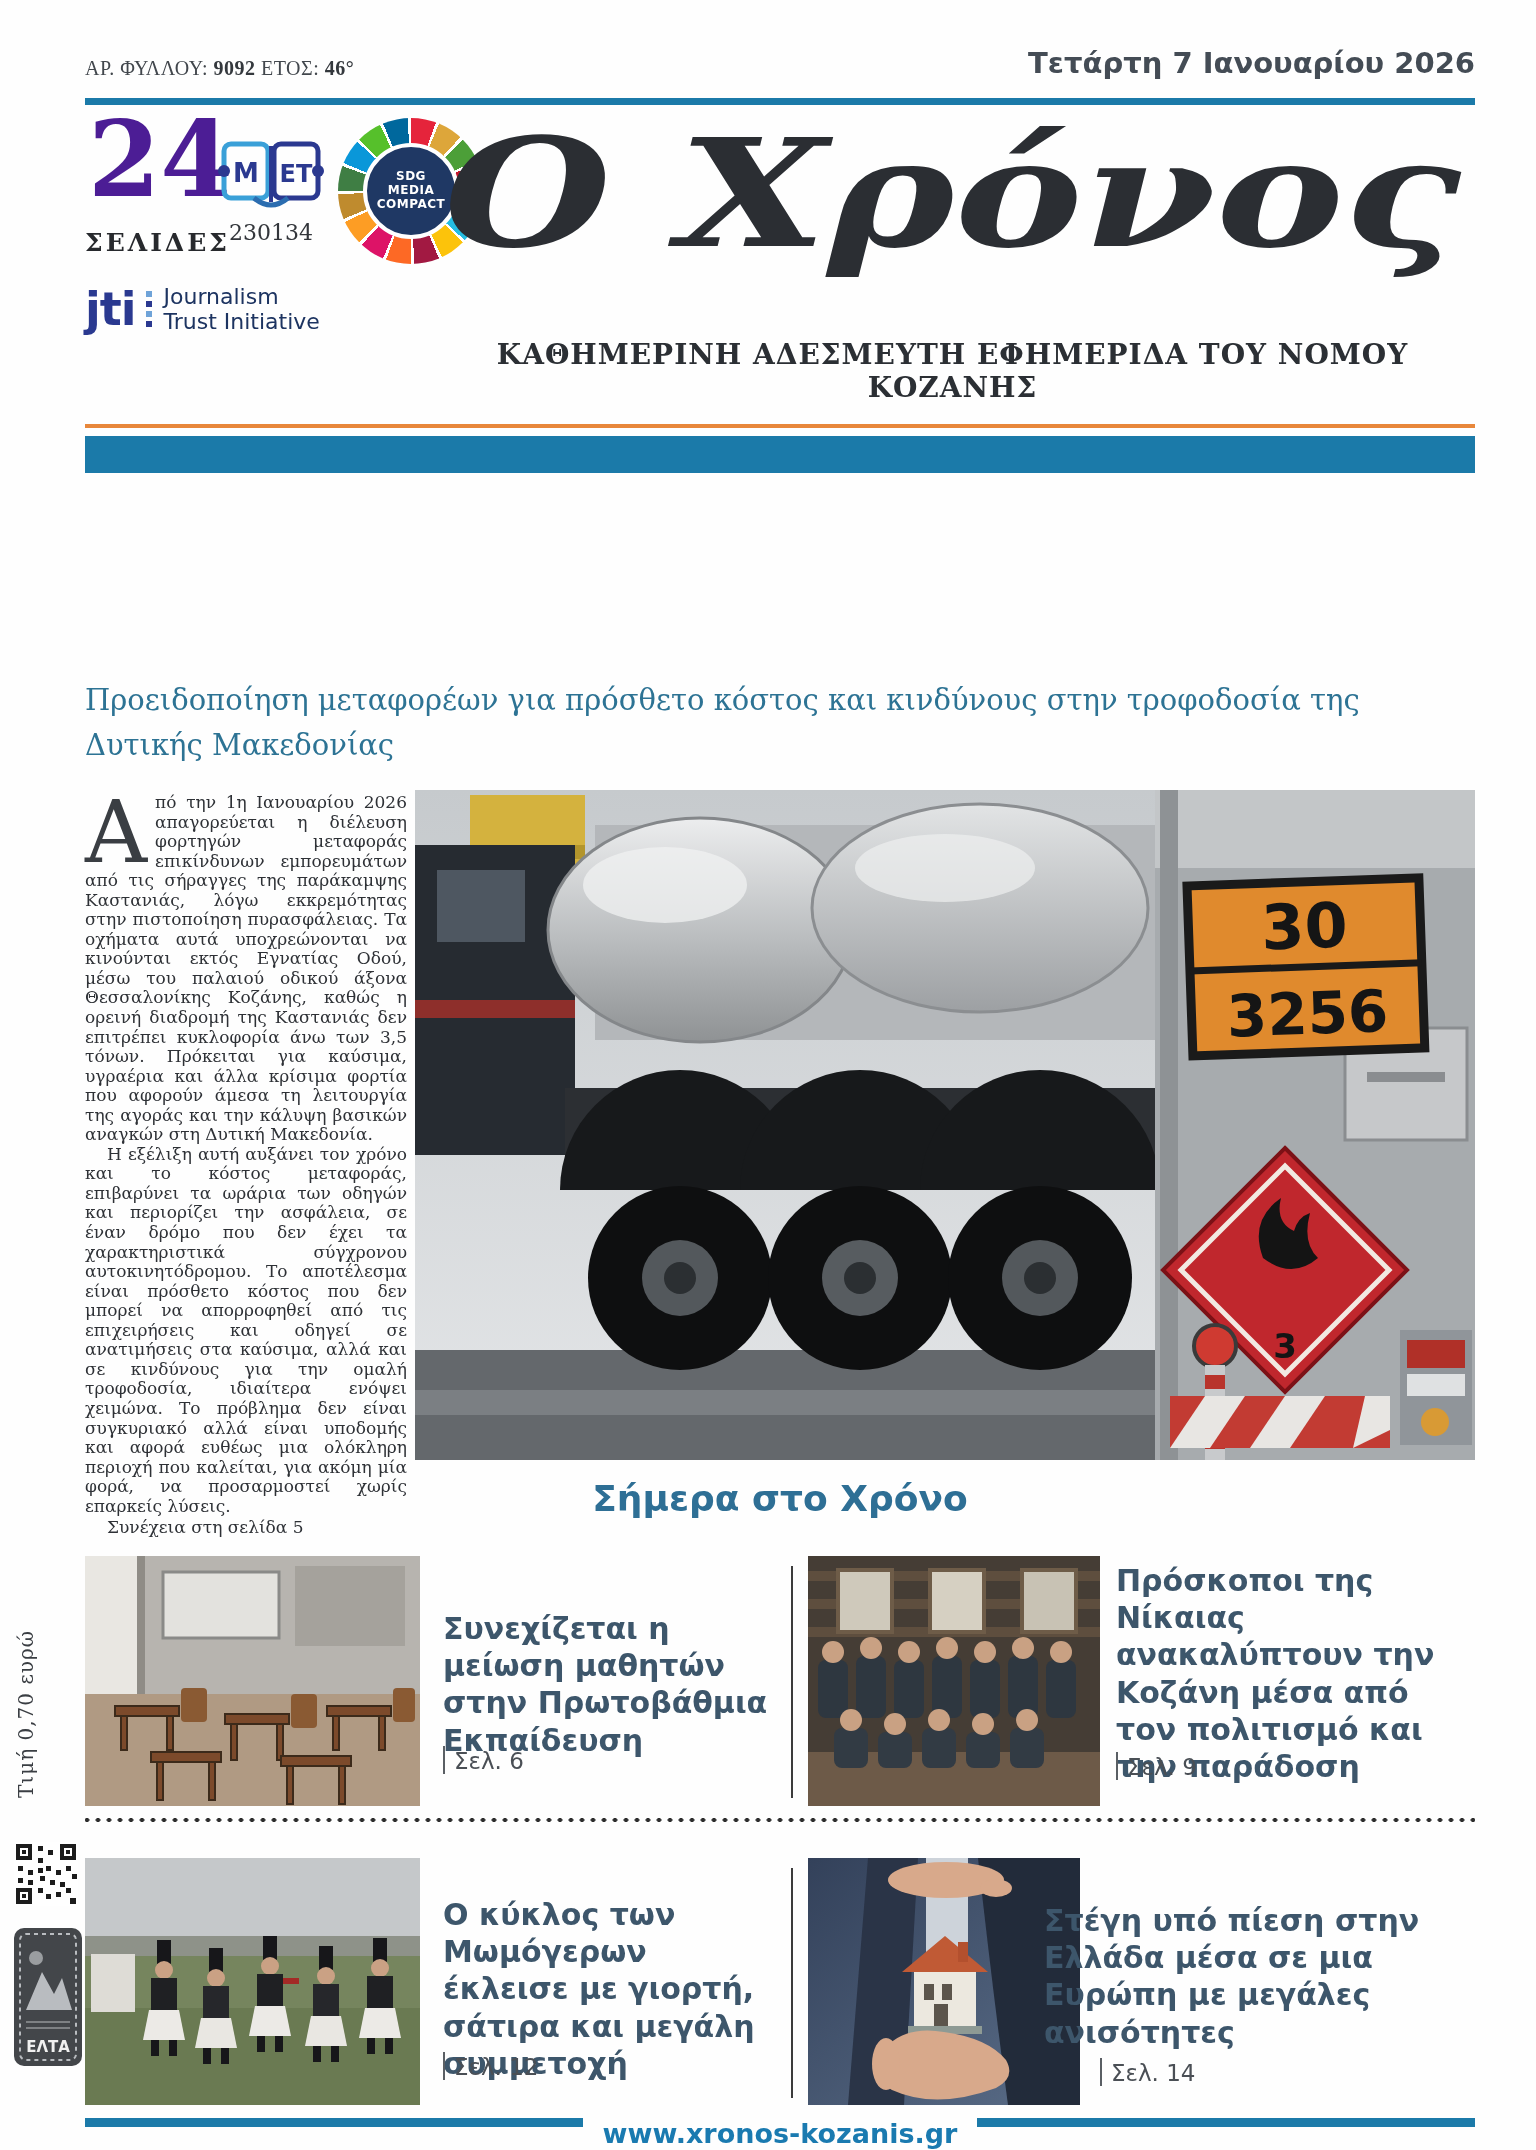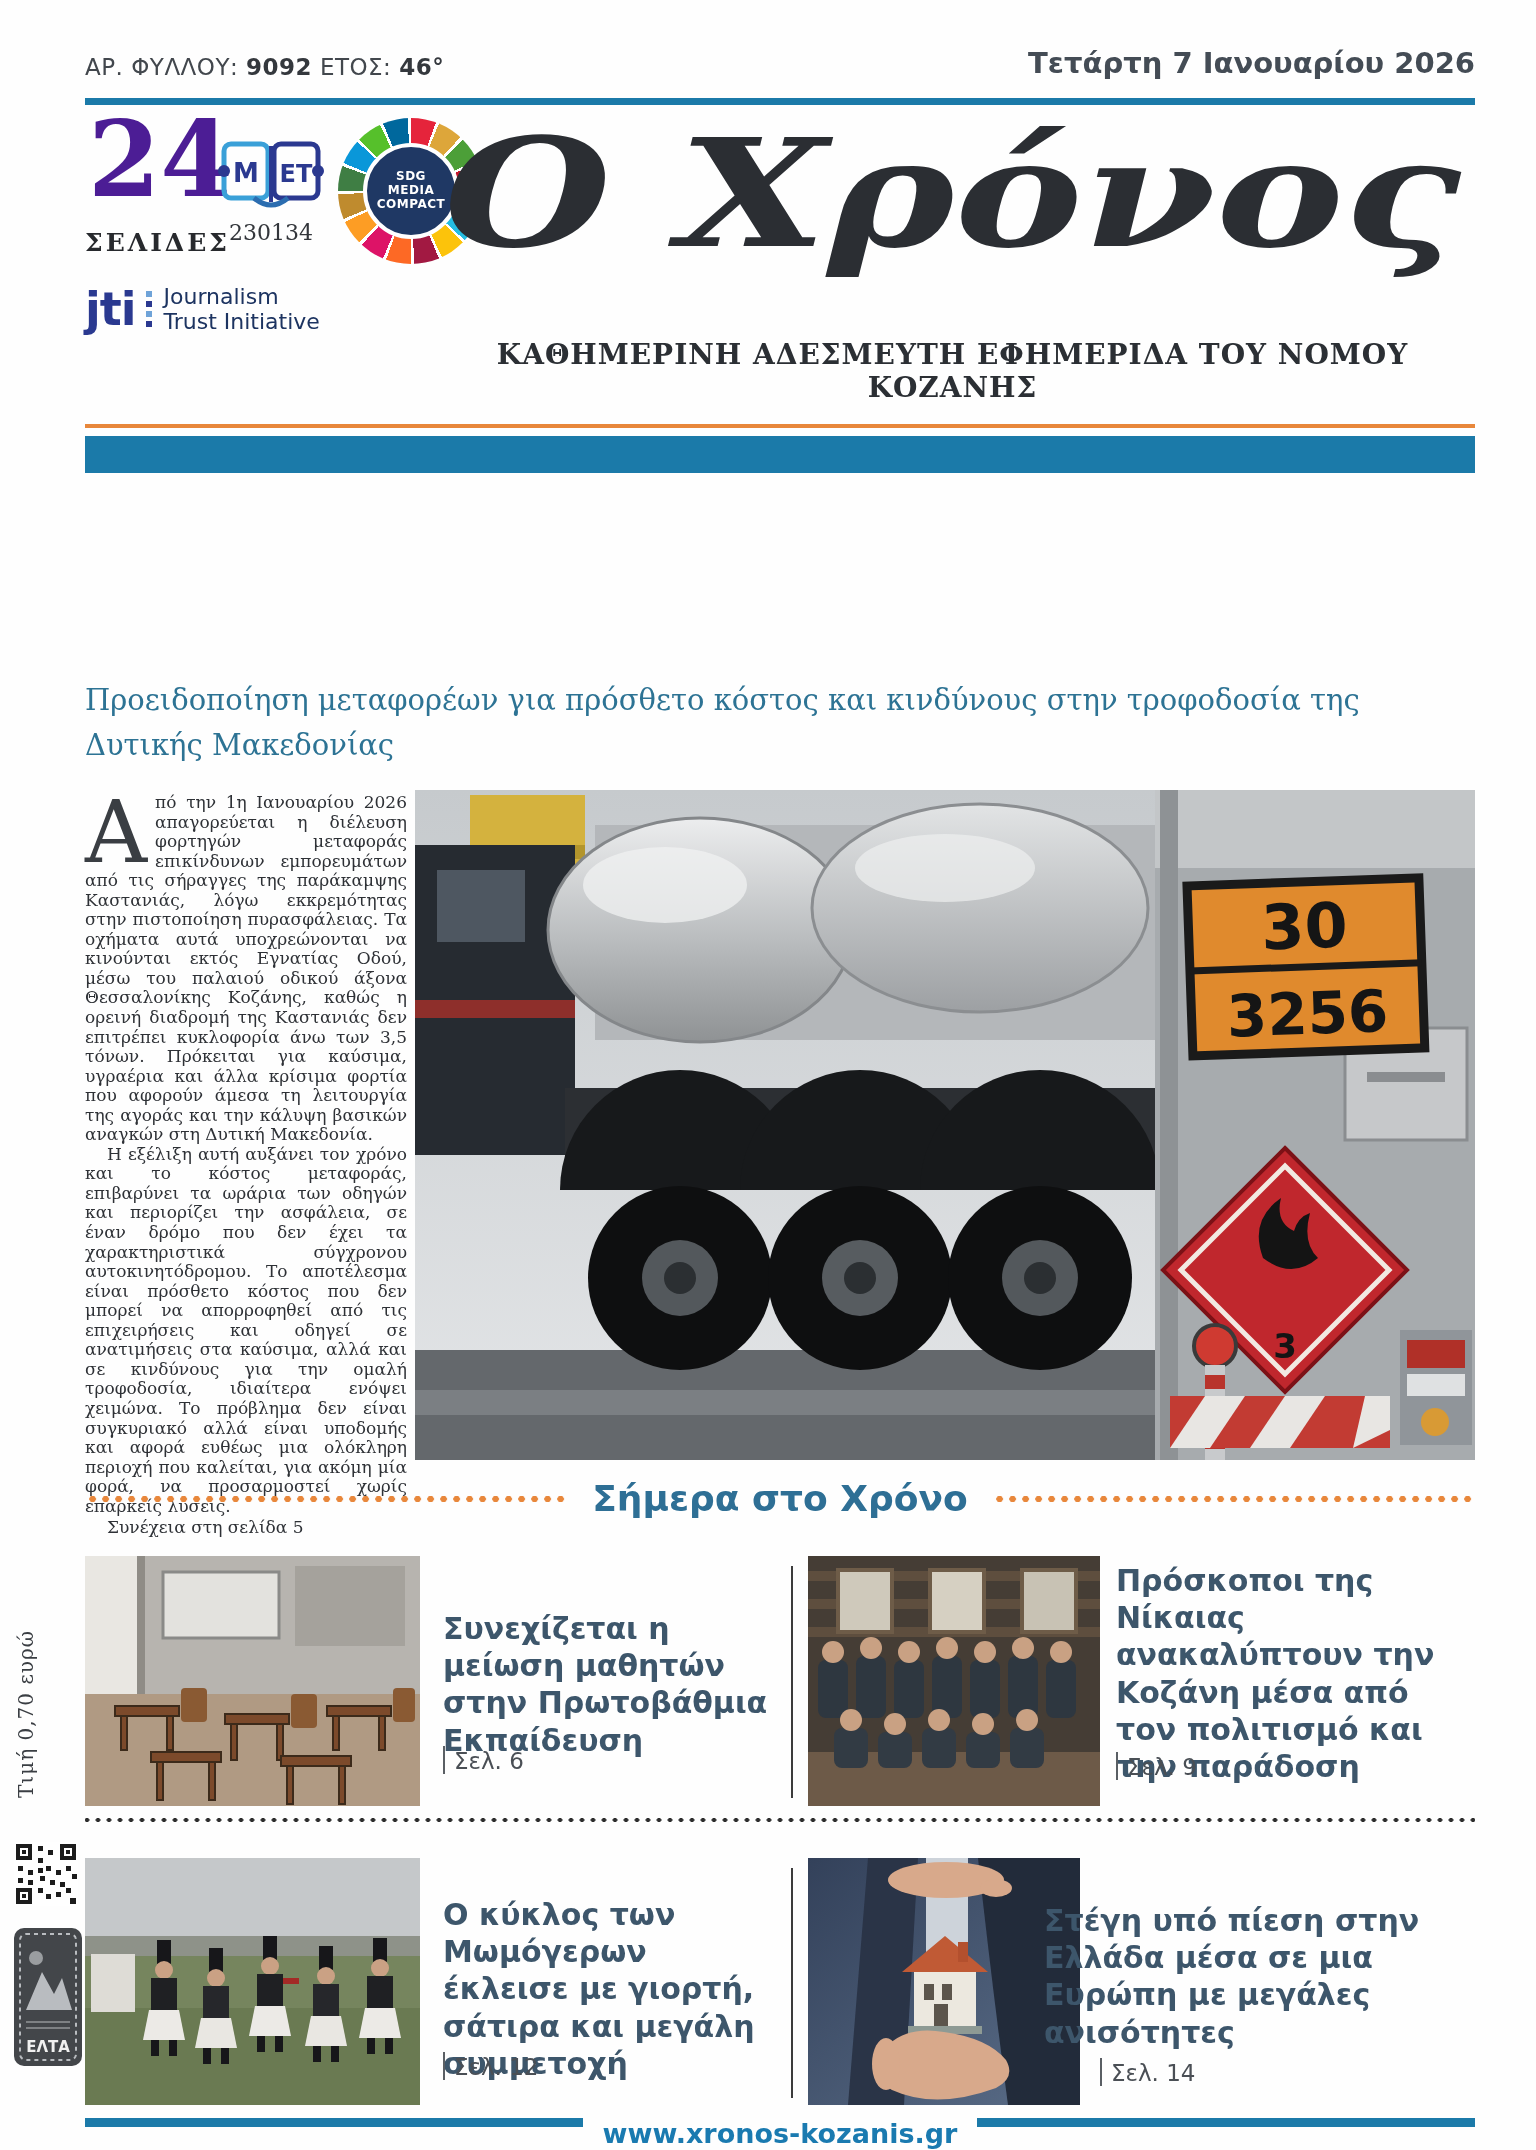--- a/index.html
+++ b/index.html
@@ -2,21 +2,21 @@
 <html><head>
 <meta charset="utf-8">
 <style>
   html,body{margin:0;padding:0;background:#ffffff;}
   .page{position:relative;width:1536px;height:2150px;background:#fefefe;overflow:hidden;
         font-family:"DejaVu Sans",sans-serif;color:#2f3237;}
   .abs{position:absolute;}
 
   
   .top-row{left:85px;top:46px;width:1390px;display:flex;justify-content:space-between;align-items:flex-end;}
-  .issue-line{font-size:23px;color:#42474d;letter-spacing:.5px;}
+  .issue-line{font-size:20px;color:#42474d;letter-spacing:.5px;font-family:Liberation Serif, serif;}
   .issue-line b{color:#34383d;}
   .date-line{font-size:29px;font-weight:700;color:#444c55;}
   .top-rule{left:85px;top:98px;width:1390px;height:7px;background:#1b7aa9;}
 
   
   .pages-num{left:88px;top:108px;font-family:"DejaVu Serif",serif;font-weight:700;font-size:104px;line-height:1;color:#4c1d95;}
   .pages-lbl{left:85px;top:228px;font-family:"DejaVu Serif",serif;font-weight:700;font-size:25px;letter-spacing:3px;color:#27292d;}
   .met{left:218px;top:136px;width:106px;text-align:center;}
   .met-code{font-family:"DejaVu Serif",serif;font-size:22px;color:#33363b;margin-top:2px;}
   .sdg{left:338px;top:118px;width:146px;height:146px;border-radius:50%;
@@ -58,21 +58,21 @@
     line-height:1.15;text-align:justify;color:#2e3136;}
   .body-col p{margin:0;}
   .dropcap{float:left;font-family:"DejaVu Serif",serif;font-size:86px;line-height:.78;
     padding:6px 8px 0 0;color:#3a3e43;font-weight:400;}
   .indent{text-indent:22px;}
   .continuation{text-indent:22px;margin-top:2px !important;}
   .lead-photo{left:415px;top:790px;width:1060px;height:670px;overflow:hidden;background:#c8ccd0;}
   .lead-photo svg{display:block;width:100%;height:100%;}
 
   
-  .section-div{left:85px;top:1478px;width:1390px;display:flex;align-items:center;}
+  .section-div{left:85px;top:1478px;width:1390px;display:flex;align-items:center;flex-direction:column;}
   .dots-orange{flex:1;height:12px;
     background-image:radial-gradient(circle,#e8873b 3px,rgba(0,0,0,0) 3.5px);
     background-size:13px 12px;background-position:center;}
   .section-title{margin:0 24px;font-size:36px;font-weight:700;color:#2e6f95;white-space:nowrap;}
 
   
   .photo{overflow:hidden;background:#ddd;}
   .photo svg{display:block;width:100%;height:100%;}
   .story-h{font-size:30px;font-weight:700;line-height:1.24;color:#3d566b;}
   .pageref{display:flex;align-items:flex-end;font-size:23px;color:#4a4f55;}

